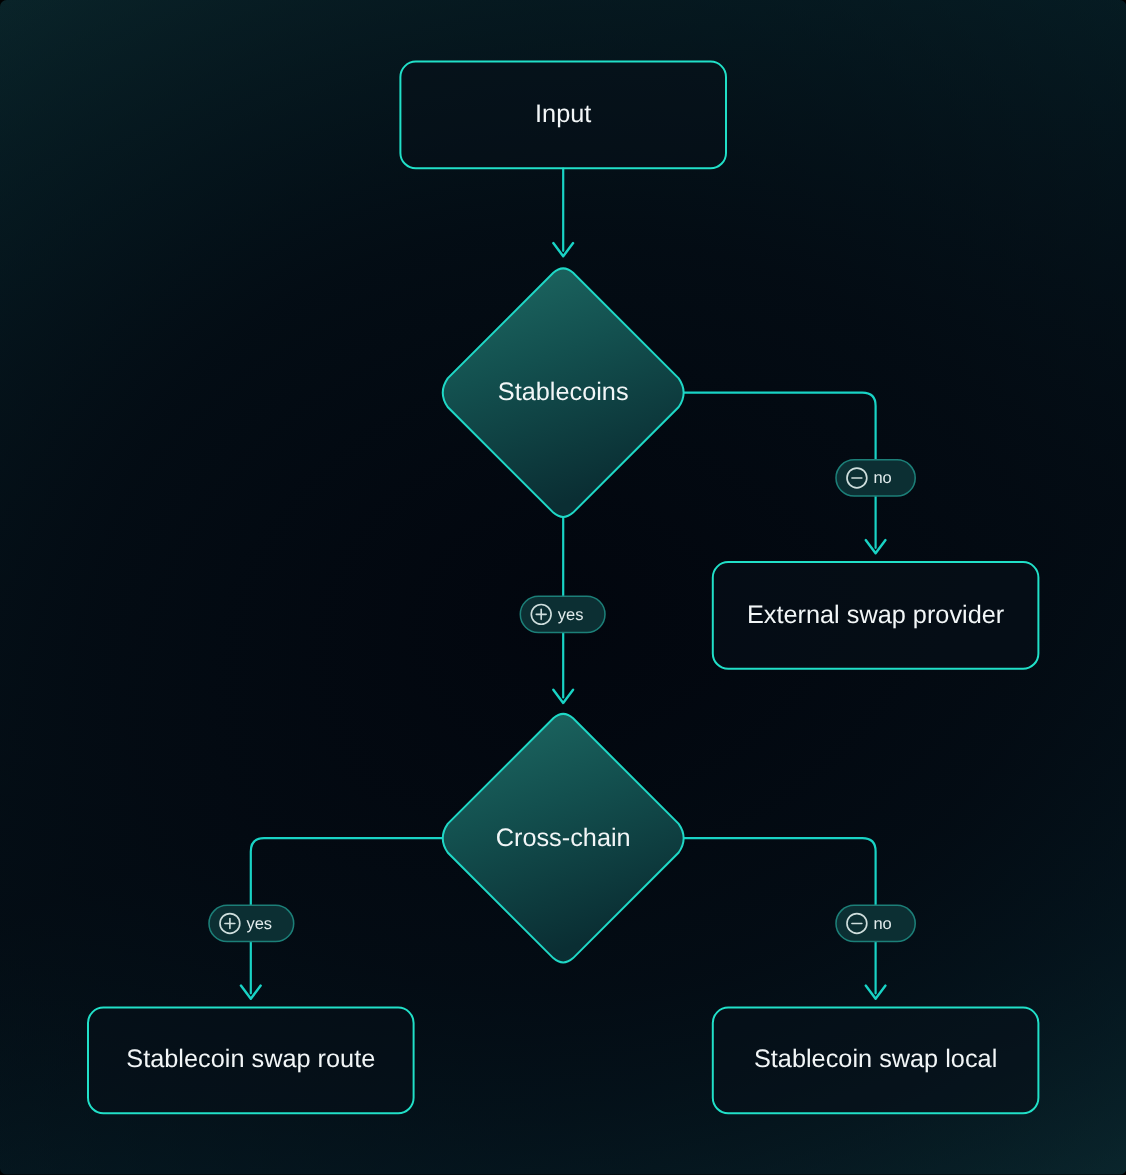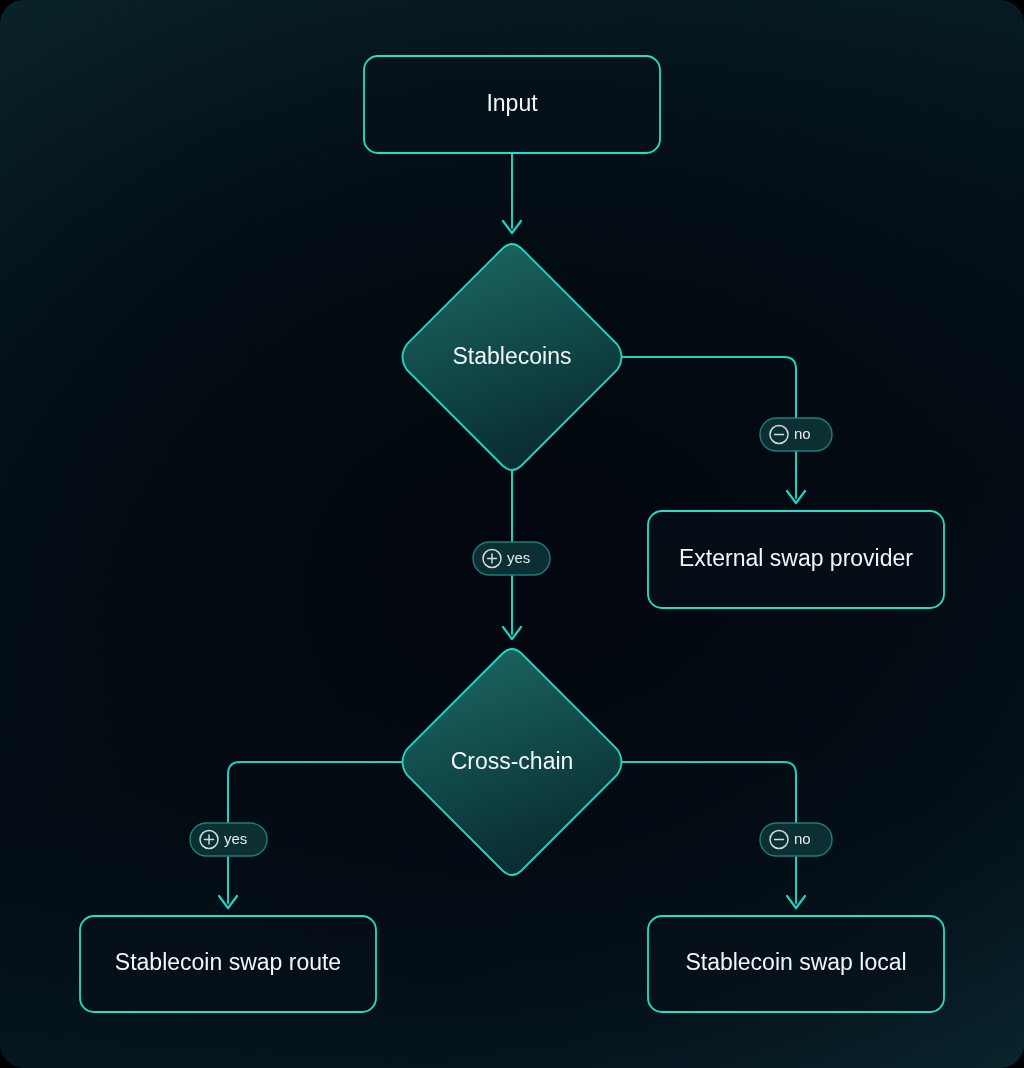--- a/index.html
+++ b/index.html
@@ -10,21 +10,21 @@
   body {
     width: 1024px;
     height: 1068px;
     overflow: hidden;
     font-family: "Liberation Sans", sans-serif;
   }
   #canvas {
     position: relative;
     width: 1024px;
     height: 1068px;
-    border-radius: 24px;
+    border-radius: 6px;
     overflow: hidden;
     background:
       radial-gradient(120% 95% at 50% 52%, rgba(2,6,14,0.97) 0%, rgba(3,10,18,0.88) 34%, rgba(5,22,28,0.30) 70%, rgba(8,38,42,0.0) 100%),
       linear-gradient(160deg, #0c2b30 0%, #07232a 18%, #05151d 42%, #040d15 58%, #06202a 84%, #0d3138 100%);
   }
   #flow {
     position: absolute;
     inset: 0;
     display: block;
   }

